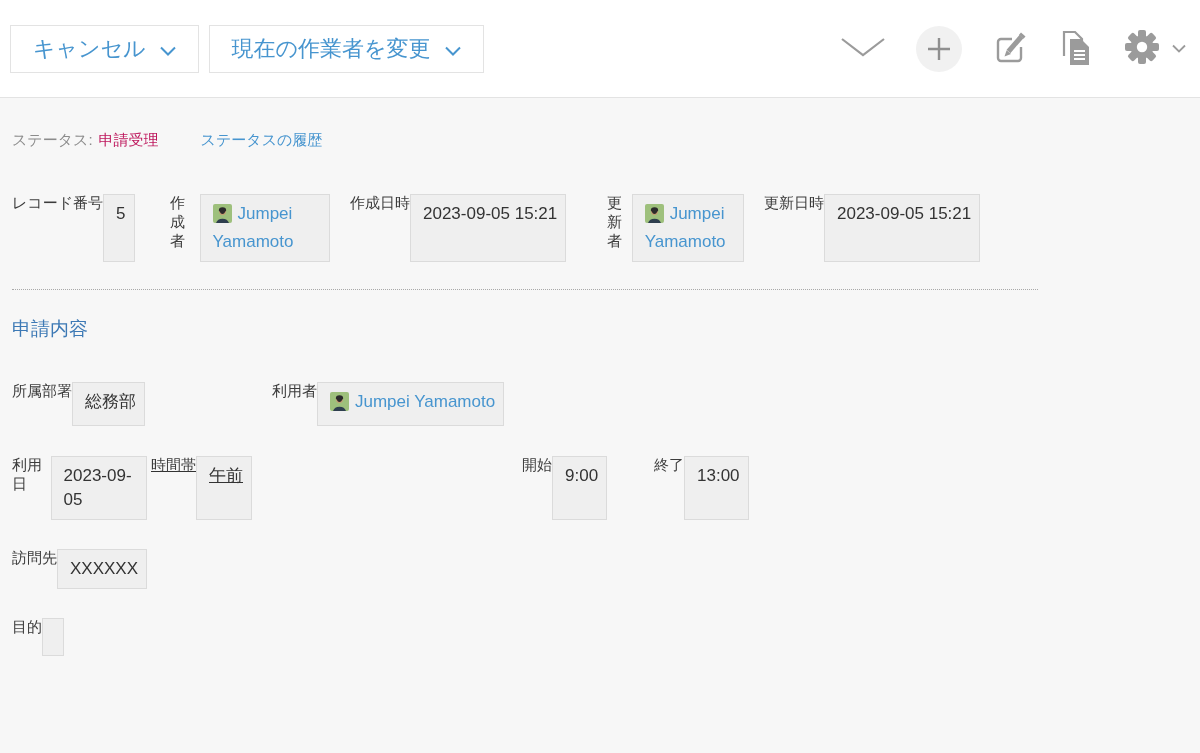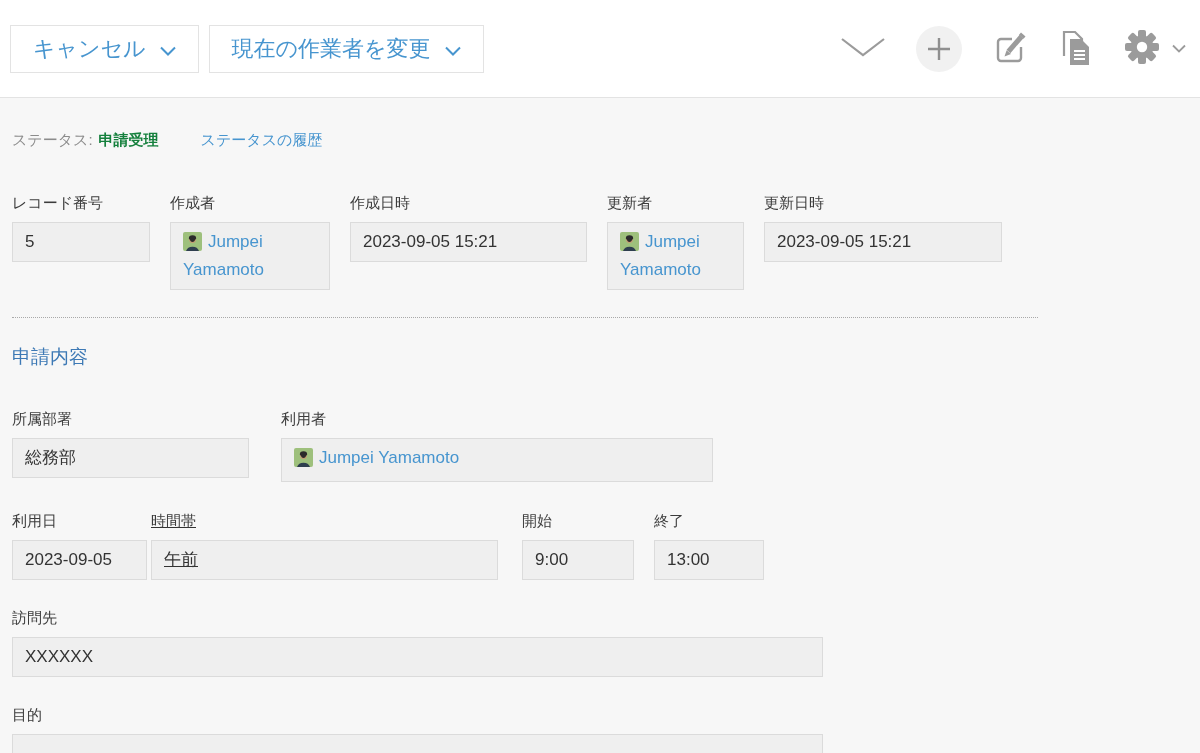--- a/index.html
+++ b/index.html
@@ -17,26 +17,26 @@
   .icon-btn { background:none; border:none; cursor:pointer; display:flex; align-items:center;
     justify-content:center; padding:0; }
   .plus-wrap { width:46px; height:46px; border-radius:50%; background:#f1f1f1;
     display:flex; align-items:center; justify-content:center; }
   .gear-group { display:flex; align-items:center; gap:10px; }
 
   
   .content { padding:0 12px; }
   .status-row { display:flex; align-items:center; margin-top:32px; font-size:15px; height:20px; }
   .status-label { color:#8c8c8c; }
-  .status-value { color:#15803d; font-weight:bold; margin-left:6px; }
+  .status-value { color:#be185d; font-weight:normal; margin-left:6px; }
   .status-history { color:#4795cf; margin-left:42px; text-decoration:none; cursor:pointer; }
 
   .field-row { display:flex; margin-top:0; }
   .meta-row { margin-top:44px; }
-  .field { display:flex; flex-direction:column; }
+  .field { display:flex; flex-direction:row; }
   .field-label { font-size:15px; color:#3c3c3c; margin-bottom:8px; height:20px; }
   .field-value { background:#efefef; border:1px solid #dbdbdb; min-height:38px;
     padding:7px 8px 7px 12px; font-size:17px; color:#333; line-height:24px; }
   .user-link { color:#4795cf; text-decoration:none; cursor:pointer; }
   .avatar { display:inline-block; vertical-align:-4px; margin-right:6px; border-radius:2px; }
 
   .dotted-divider { border-top:1px dotted #a9a9a9; width:1026px; margin-top:27px; }
   .section-title { color:#3d79b5; font-size:19px; font-weight:normal; margin-top:26px; height:26px; }
   .mt40 { margin-top:40px; } .mt30 { margin-top:30px; } .mt29 { margin-top:29px; }
 </style>
@@ -166,21 +166,21 @@
     <div class="field" style="width:238px;">
       <div class="field-label">更新日時</div>
       <div class="field-value">2023-09-05 15:21</div>
     </div>
   </div>
 
   <div class="dotted-divider"></div>
 
   <h2 class="section-title">申請内容</h2>
 
-  <div class="field-row mt40" style="gap:32px;">
+  <div class="field-row mt40" style="gap:23px;">
     <div class="field" style="width:237px;">
       <div class="field-label">所属部署</div>
       <div class="field-value">総務部</div>
     </div>
     <div class="field" style="width:432px;">
       <div class="field-label">利用者</div>
       <div class="field-value">
         <span class="avatar">
           <svg width="19" height="19" viewBox="0 0 19 19">
               <rect width="19" height="19" rx="2" fill="#9ec07c"></rect>

